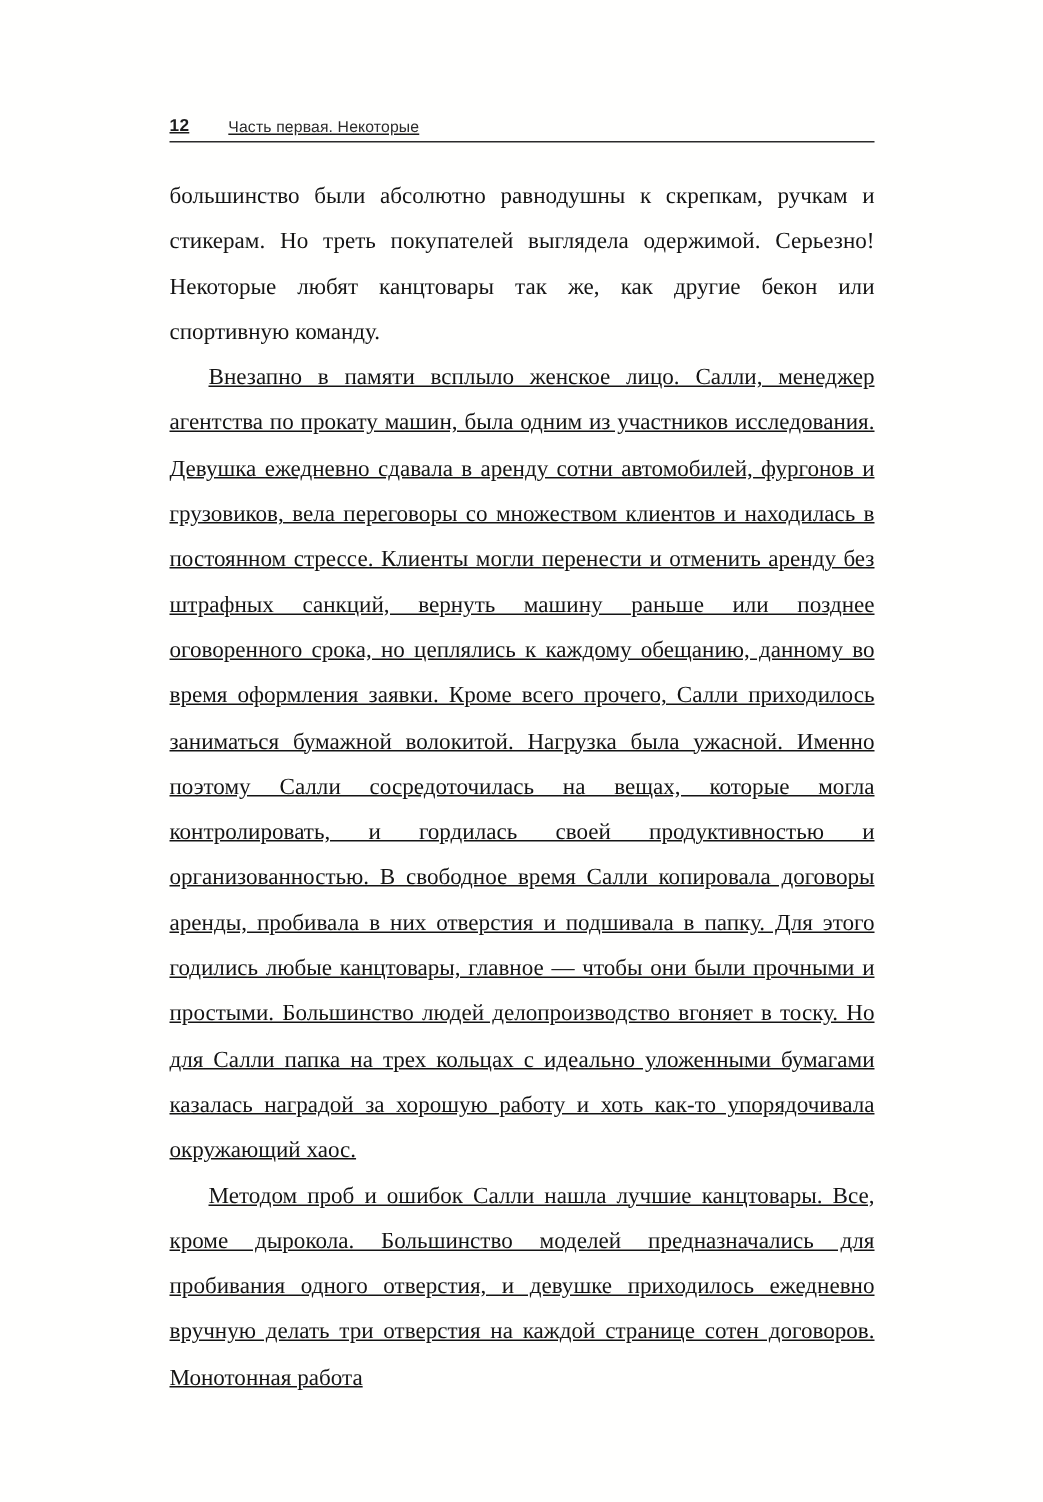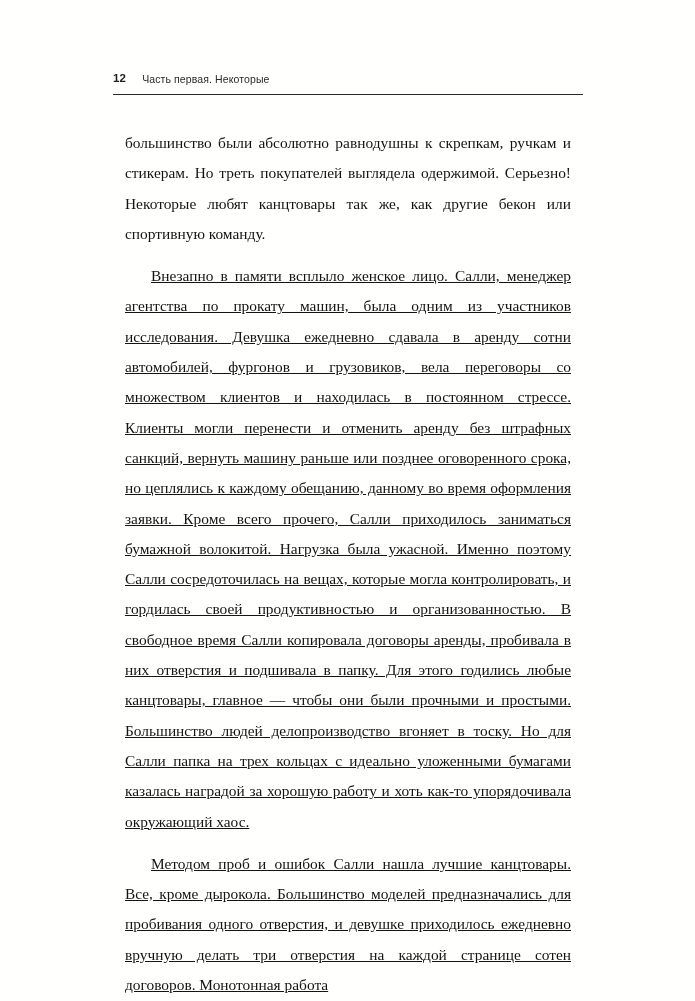--- a/index.html
+++ b/index.html
@@ -23,22 +23,23 @@
     height: 1001px;
     background: #fffffe;
   }
   .header {
     position: absolute;
     left: 113px;
     top: 68px;
     width: 470px;
     height: 22px;
     display: flex;
-    align-items: center;
-    gap: 16px;
+    align-items: flex-end;
+    gap: 26px;
+    text-decoration: underline;
   }
   .folio {
     font-family: "Liberation Sans", sans-serif;
     font-size: 11.5px;
     font-weight: bold;
     color: #1d1d1d;
     letter-spacing: 0.2px;
     line-height: 1;
   }
   .running-title {
@@ -57,21 +58,21 @@
     height: 1px;
     background: #2b2b2b;
   }
   .textblock {
     position: absolute;
     left: 113px;
     top: 116px;
     width: 470px;
   }
   p {
-    margin: 12px;
+    margin: 0;
     font-family: "Liberation Serif", serif;
     font-size: 15.4px;
     line-height: 30.3px;
     text-align: justify;
     text-justify: inter-word;
     color: #141414;
     hyphens: manual;
   }
   p.indent {
     text-indent: 26px;

